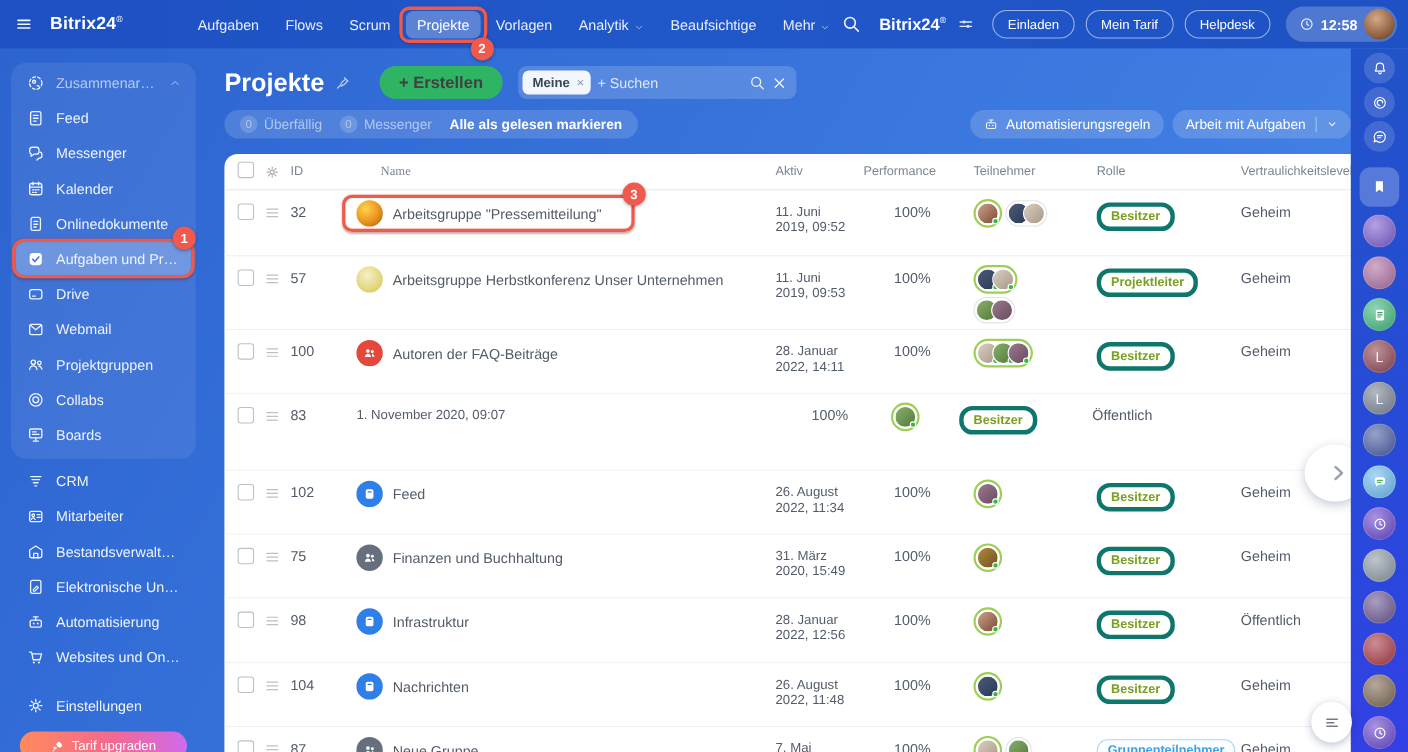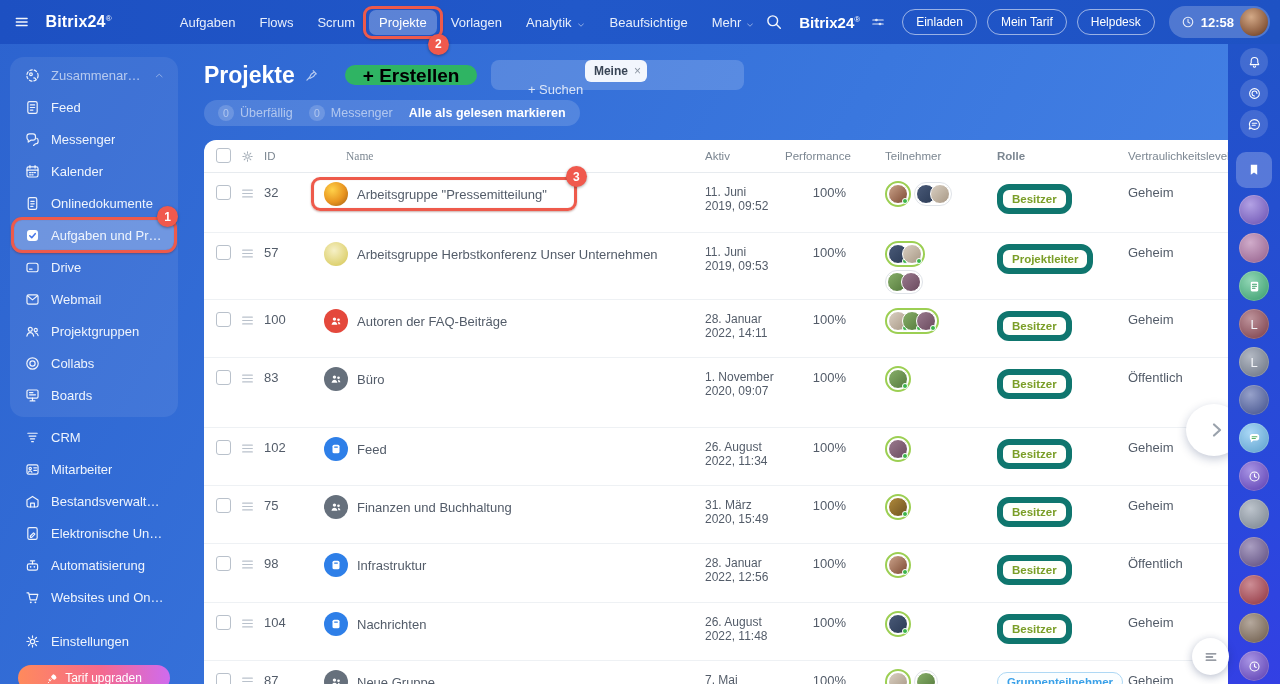--- a/index.html
+++ b/index.html
@@ -56,25 +56,25 @@
                  background:linear-gradient(90deg,#ff8a5c,#f4698e 55%,#cf6bef);
                  display:flex; align-items:center; justify-content:center; gap:6px;
                  font-size:12px; color:#fff; cursor:pointer;}
   .rocket-ic { width:13px; height:13px; }
 
   
   .main { position:absolute; left:204px; top:44px; width:1024px; height:640px; padding-top:14px; z-index:1;}
   .page-head { display:flex; align-items:center; height:34px; }
   .page-title { font-size:23px; font-weight:700; }
   .pin-ic { width:15px; height:15px; color:rgba(255,255,255,.65); margin-left:9px; cursor:pointer;}
-  .create-btn { margin-left:26px; height:20px; border-radius:16px; background:#2fb463; border:none;
-                color:#000000; font-size:19px; font-weight:700; padding:0 18px; cursor:pointer;
+  .create-btn { margin-left:26px; height:30px; border-radius:16px; background:#2fb463; border:none;
+                color:#404040; font-size:15px; font-weight:700; padding:0 18px; cursor:pointer;
                 font-family:inherit;}
   .search-bar { margin-left:14px; width:253px; height:30px; border-radius:8px;
-                background:rgba(255,255,255,.17); display:flex; align-items:center; padding:0 8px 0 4px;flex-direction:column;}
+                background:rgba(255,255,255,.17); display:flex; align-items:center; padding:0 8px 0 4px;}
   .chip { background:rgba(255,255,255,.92); color:#394555; font-size:12px; font-weight:700;
           border-radius:6px; padding:4px 6px 4px 9px; display:flex; align-items:center; gap:6px; cursor:pointer;}
   .chip-x { color:#8b95a1; font-size:12px; font-weight:400; cursor:pointer;}
   .search-input { flex:1; min-width:10px; background:transparent; border:none; outline:none;
                   color:#fff; font-size:13px; padding:0 6px; font-family:inherit;}
   .search-input::placeholder { color:rgba(255,255,255,.8); }
   .sb-ic { width:15px; height:15px; color:rgba(255,255,255,.9); margin-left:5px; cursor:pointer;}
 
   .ctr-row { margin-top:8px; display:flex; align-items:center; }
   .ctr-pill { height:26px; border-radius:13px; background:rgba(255,255,255,.15);
@@ -93,21 +93,21 @@
   .table-card { margin-top:14px; width:1114px; height:544px; background:#fff;
                 border-radius:12px 12px 0 0; overflow:hidden; color:#535c69;}
   .grid { display:grid; grid-template-columns:36px 24px 60px 381px 80px 75px 125px 135px 108px; }
   .thead { height:33px; align-items:center; border-bottom:1px solid #e7ebef;
            color:#7b8691; font-size:11.5px; }
   .thead .hc { white-space:nowrap; cursor:pointer;}
   .hc-check { padding-left:12px; }
   .hc-name { padding-left:22px;font-family:Liberation Serif, serif; }
   .hc-perf { text-align:left; padding-right:14px;}
   .hc-part { padding-left:25px; }
-  .hc-role { padding-left:12px;font-weight:bold; }
+  .hc-role { padding-left:12px; }
   .hc-priv { padding-left:8px; }
   .gear-ic { width:15px; height:15px; color:#a2abb5; cursor:pointer;}
   .cb { width:15px; height:15px; border:1.5px solid #b9c1cb; border-radius:3px; background:#fff;
         display:inline-block; cursor:pointer;}
   .trow { border-bottom:1px solid #eef1f4; align-items:start; position:relative;}
   .c { padding-top:12px; font-size:13px; }
   .c-check { padding-left:12px; }
   .handle-ic { width:15px; height:15px; color:#b9c1cb; margin-top:1px; cursor:grab;}
   .c-name { display:flex; padding-top:9px; }
   .name-wrap { position:relative; display:inline-flex; align-items:center; gap:9px; }
@@ -129,21 +129,21 @@
           padding:1px; cursor:pointer;}
   .oring { display:inline-flex; border:1px solid #dfe3e8; background:#fff; border-radius:15px;
            padding:1px; cursor:pointer;}
   .pav { width:20px; height:20px; border-radius:50%; border:1.5px solid #fff; position:relative; }
   .pav + .pav { margin-left:-6px; }
   .dot { position:absolute; right:-1px; bottom:-1px; width:6px; height:6px; border-radius:50%;
          background:#3bb54a; border:1px solid #fff; }
   .c-role { padding-left:12px; padding-top:11px;}
   .badge { display:inline-block; border-radius:12px; padding:3px 9px; font-size:11.5px;
            font-weight:700; background:#fefffb; cursor:pointer; white-space:nowrap;}
-  .badge.green { color:#7a9e26; border:6px solid #0f766e; }
+  .badge.green { color:#7a9e26; border:4px solid #0f766e; }
   .badge.blue  { color:#3aa0e8; border:1px solid #aed8f4; background:#fbfeff;}
   .c-priv { padding-left:8px; }
 
   
   .rail { position:absolute; right:0; top:44px; width:52px; height:640px; z-index:6;
           background:linear-gradient(180deg,#2153c8,#2a47dd 75%,#3340e4);
           display:flex; flex-direction:column; align-items:center; padding-top:4px; gap:3px;}
   .rail-ic { width:28px; height:28px; border-radius:50%; background:rgba(255,255,255,.15);
              display:flex; align-items:center; justify-content:center; cursor:pointer; flex:none;}
   .rail-ic svg { width:15px; height:15px; color:#fff; }
@@ -431,20 +431,38 @@
       <span class="ctr-item">
         <span class="zero">0</span>
         <span>Überfällig</span>
       </span>
       <span class="ctr-item">
         <span class="zero">0</span>
         <span>Messenger</span>
       </span>
       <span class="mark-read">Alle als gelesen markieren</span>
     </div>
+    <div style="margin-left:auto; display:flex; gap:8px;">
+      <div class="act-pill">
+        <svg class="robot-ic" viewBox="0 0 20 20" fill="none" stroke="currentColor" stroke-width="1.4" stroke-linecap="round">
+            <rect x="4" y="8" width="12" height="7.5" rx="2"></rect>
+            <circle cx="7.8" cy="11.6" r="1" fill="currentColor" stroke="none"></circle>
+            <circle cx="12.2" cy="11.6" r="1" fill="currentColor" stroke="none"></circle>
+            <path d="M10 5v3M7.5 4.5h5"></path>
+          </svg>
+        <span>Automatisierungsregeln</span>
+      </div>
+      <div class="act-pill">
+        <span>Arbeit mit Aufgaben</span>
+        <span class="split-div"></span>
+        <svg class="chev-sm" viewBox="0 0 20 20" fill="none" stroke="currentColor" stroke-width="2" stroke-linecap="round">
+            <path d="M5 7.5l5 5 5-5"></path>
+          </svg>
+      </div>
+    </div>
   </div>
 
   <div class="table-card">
     <div class="grid thead">
       <div class="hc hc-check"><span class="cb"></span></div>
       <div class="hc">
           <svg class="gear-ic" viewBox="0 0 20 20" fill="none" stroke="currentColor" stroke-width="1.4" stroke-linecap="round">
             <circle cx="10" cy="10" r="2.4"></circle>
             <path d="M10 3.8v1.9M10 14.3v1.9M3.8 10h1.9M14.3 10h1.9M5.6 5.6l1.3 1.3M13.1 13.1l1.3 1.3M14.4 5.6l-1.3 1.3M6.9 13.1l-1.3 1.3"></path>
           </svg>
@@ -571,33 +589,20 @@
           <div class="c c-priv">Geheim</div>
         </div>
         <div class="grid trow" style="min-height:70px">
           <div class="c c-check"><span class="cb"></span></div>
           <div class="c">
             <svg class="handle-ic" viewBox="0 0 20 20" fill="none" stroke="currentColor" stroke-width="1.4" stroke-linecap="round" stroke-linejoin="round">
               <path d="M3.5 5.5h13M3.5 10h13M3.5 14.5h13"></path>
             </svg>
           </div>
           <div class="c">83</div>
-          <div class="c c-name">
-            <span class="name-wrap">
-              <span class="gicon gi-people-gray">
-                <svg class="" viewBox="0 0 20 20" fill="none" stroke="currentColor" stroke-width="1.4" stroke-linecap="round" stroke-linejoin="round">
-                  <circle cx="7.8" cy="7.3" r="2.4" fill="#fff" stroke="none"></circle>
-                  <path d="M3.6 15.2c.6-2.8 2.4-4.3 4.2-4.3s3.6 1.5 4.2 4.3z" fill="#fff" stroke="none"></path>
-                  <circle cx="13.6" cy="8.2" r="1.9" fill="#fff" stroke="none"></circle>
-                  <path d="M12.9 11.2c1.7.2 3 1.5 3.4 3.4h-3z" fill="#fff" stroke="none"></path>
-                </svg>
-              </span>
-              <a class="gname">Büro</a>
-            </span>
-          </div>
           <div class="c c-date">1. November 2020, 09:07</div>
           <div class="c c-perf">100%</div>
           <div class="c c-part">
             <div class="part-line">
               <span class="ring">
                 <span class="pav" style="background:linear-gradient(135deg,#88b06a,#54793c)">
                   <i class="dot"></i>
                 </span>
               </span>
             </div>

